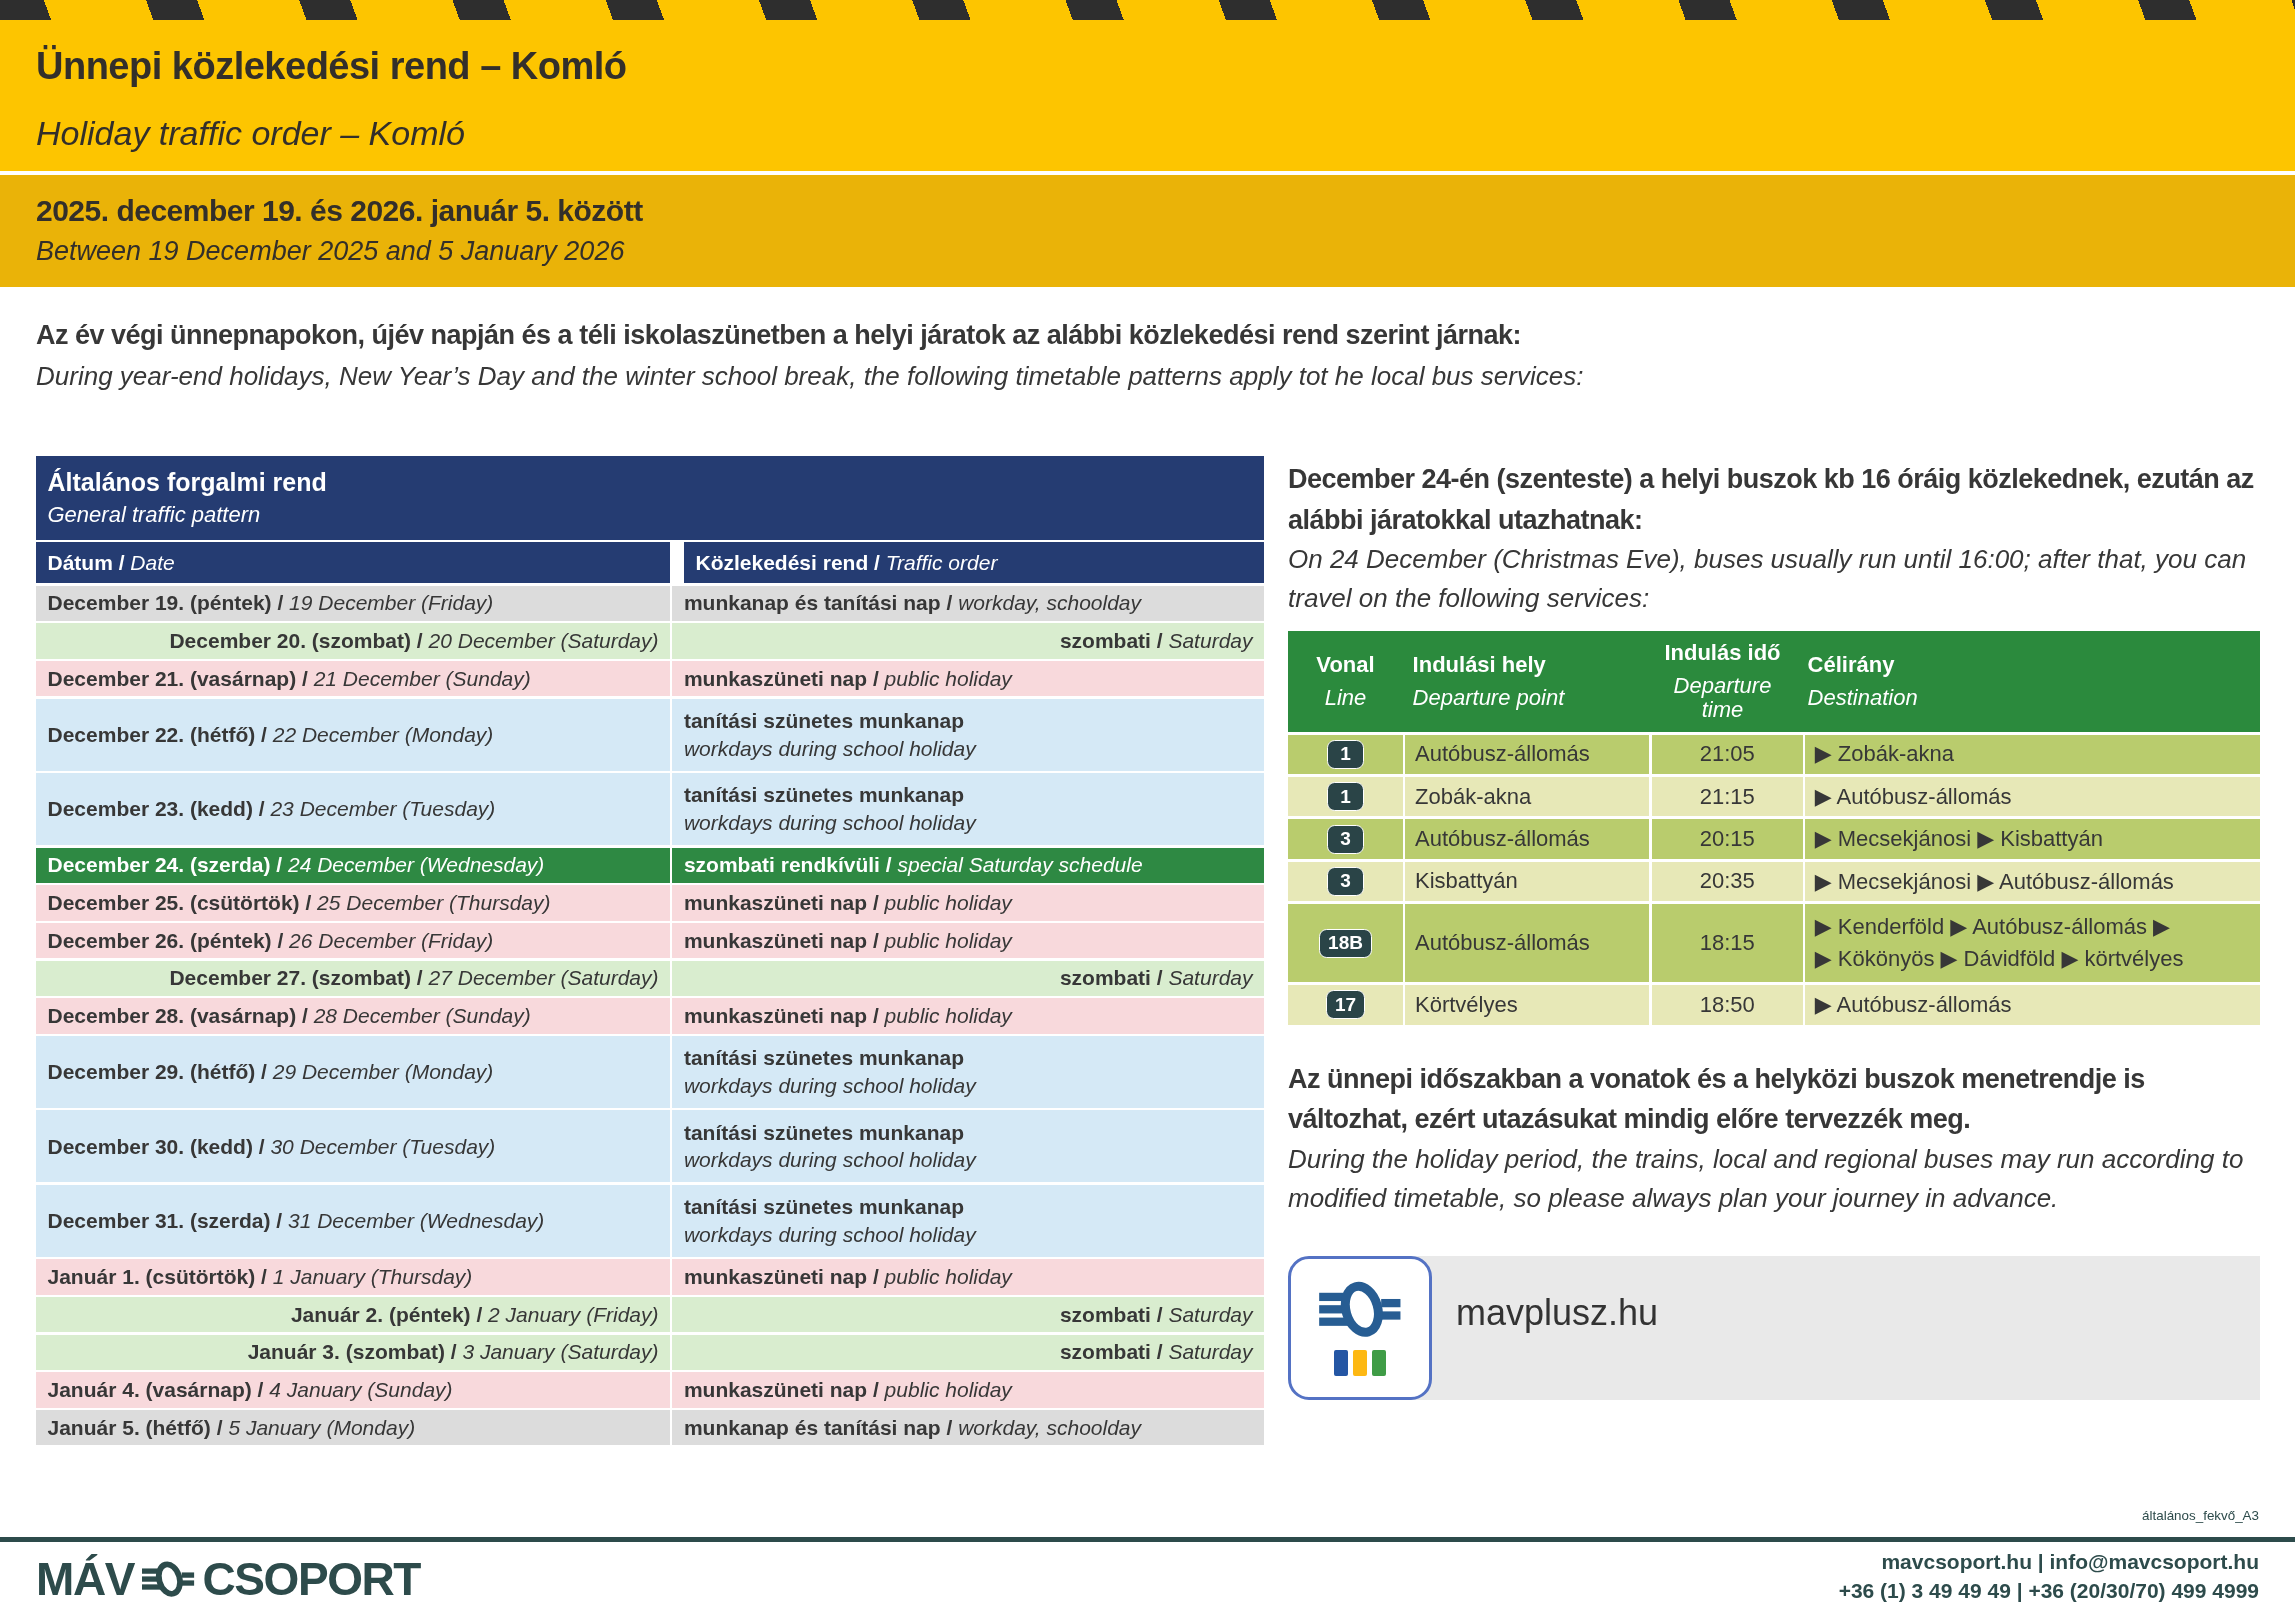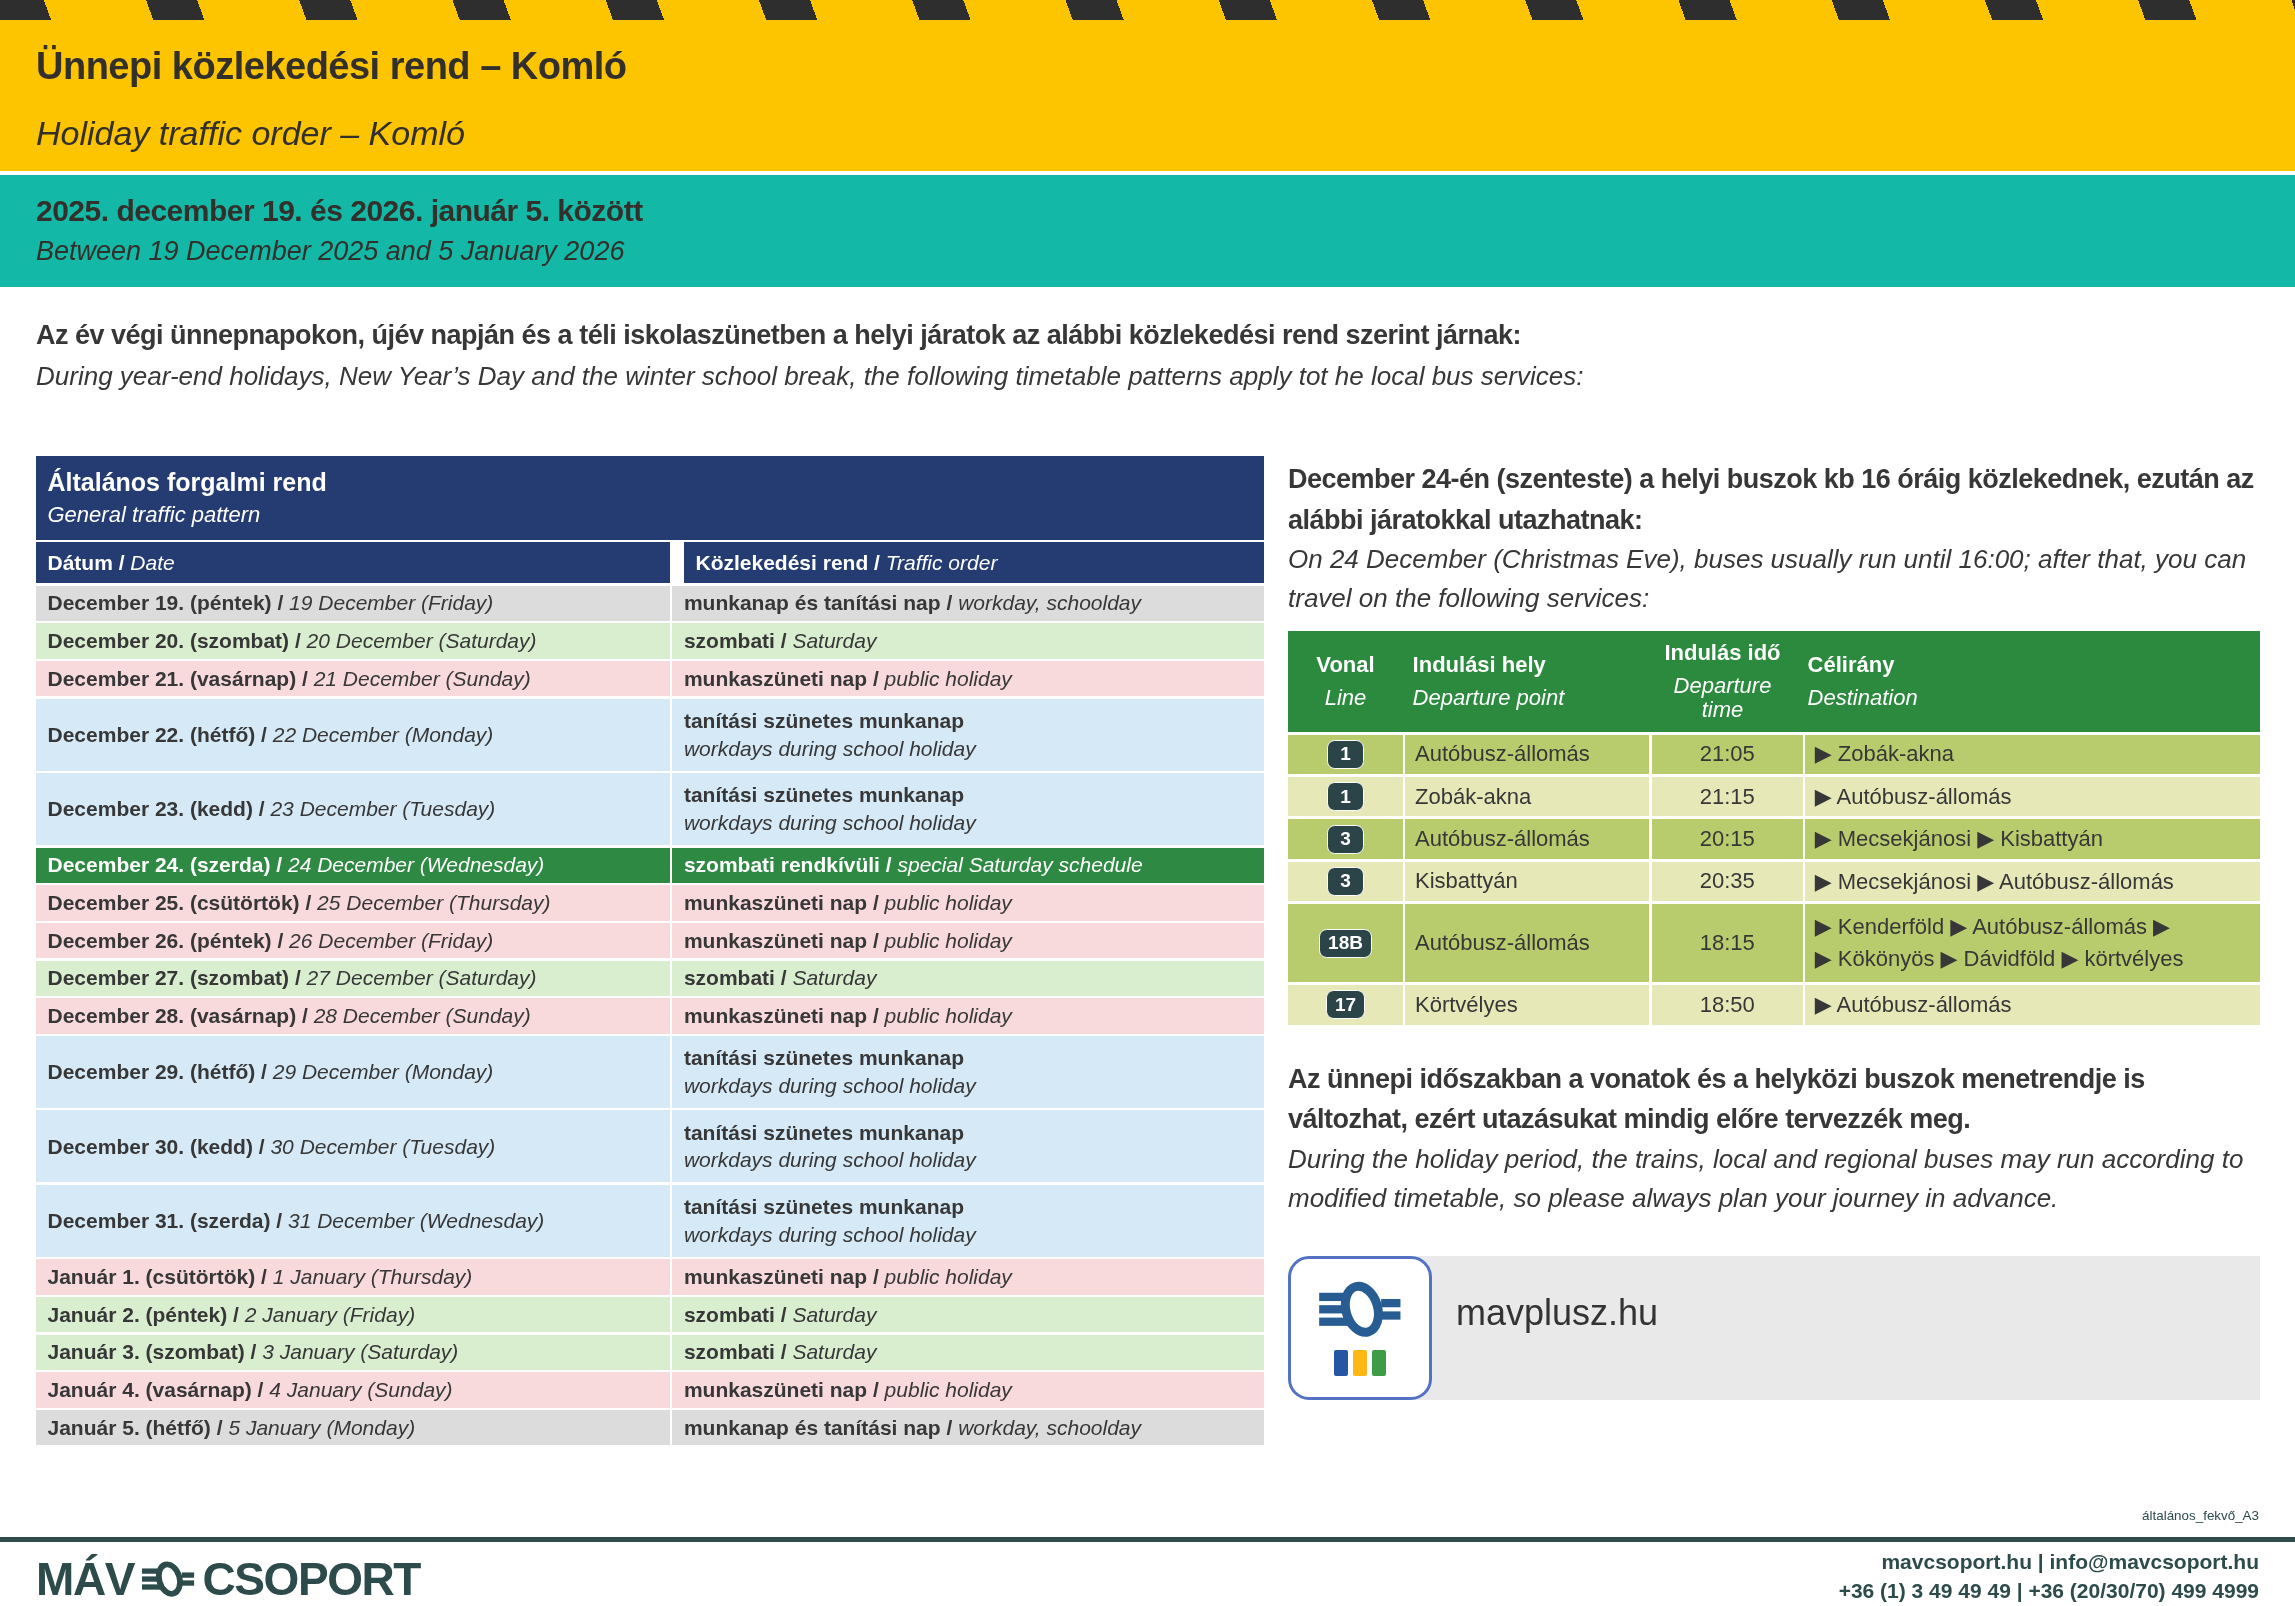--- a/index.html
+++ b/index.html
@@ -7,21 +7,21 @@
     font-family:"Liberation Sans", sans-serif; color:#373737; }
 
   
   .stripes { position:absolute; top:0; left:0; width:2295px; height:20px;
     background:repeating-linear-gradient(70deg, #2e2e2e 0 48px, #fdc500 48px 144px); }
 
   
   .band1 { position:absolute; top:20px; left:0; width:2295px; height:151px; background:#fdc500; padding:25px 0 0 36px; }
   .band1 .t1 { font-size:38px; font-weight:bold; letter-spacing:-0.5px; color:#332f2a; }
   .band1 .t2 { font-size:34px; font-style:italic; margin-top:26px; color:#332f2a; }
-  .band2 { position:absolute; top:175px; left:0; width:2295px; height:112px; background:#14b8a6; padding:19px 0 0 36px; }
+  .band2 { position:absolute; top:175px; left:0; width:2295px; height:112px; background:#eab308; padding:19px 0 0 36px; }
   .band2 .t1 { font-size:30px; font-weight:bold; letter-spacing:-0.5px; color:#332f2a; }
   .band2 .t2 { font-size:27px; font-style:italic; margin-top:7.7px; color:#332f2a; }
 
   
   .intro { position:absolute; top:320px; left:36px; width:2223px; }
   .intro .hu { font-size:27px; font-weight:bold; letter-spacing:-0.5px; }
   .intro .en { font-size:26px; font-style:italic; margin-top:9.6px; }
 
   
   .left-col { position:absolute; top:456px; left:36px; width:1228px; }
@@ -31,21 +31,21 @@
   .g-colhead { display:grid; grid-template-columns:634px 1fr; gap:14px; margin-top:2.4px; }
   .g-colhead .cell { background:#253c72; color:#fff; padding:8.6px 11.5px; font-size:21px; }
   .b { font-weight:bold; }
   .i { font-style:italic; }
   .g-row { display:grid; grid-template-columns:634px 1fr; gap:2.4px; margin-top:2.4px; }
   .g-row .cell { min-height:34px; padding:3.8px 11.5px; font-size:21px; line-height:1.32;
     display:flex; flex-direction:column; justify-content:center; }
   .g-row.two-line .cell { min-height:72px; }
   .g-row.two-line .order-hu, .g-row.two-line .order-en { display:block; }
   .row-gray .cell    { background:#dcdcdc; }
-  .row-green .cell   { background:#d9edcf; }
+  .row-green .cell   { background:#d9edcf;align-items:flex-end; }
   .row-pink .cell    { background:#f8d9dc; }
   .row-blue .cell    { background:#d5e9f6; }
   .row-special .cell { background:#2e8943; color:#ffffff; }
 
   
   .right-col { position:absolute; top:459px; left:1288px; width:972px; }
   .xmas .hu { font-size:27px; font-weight:bold; letter-spacing:-0.5px; line-height:1.5; }
   .xmas .en { font-size:26px; font-style:italic; line-height:1.5; }
 
   .bus-table { margin-top:13.4px; }

